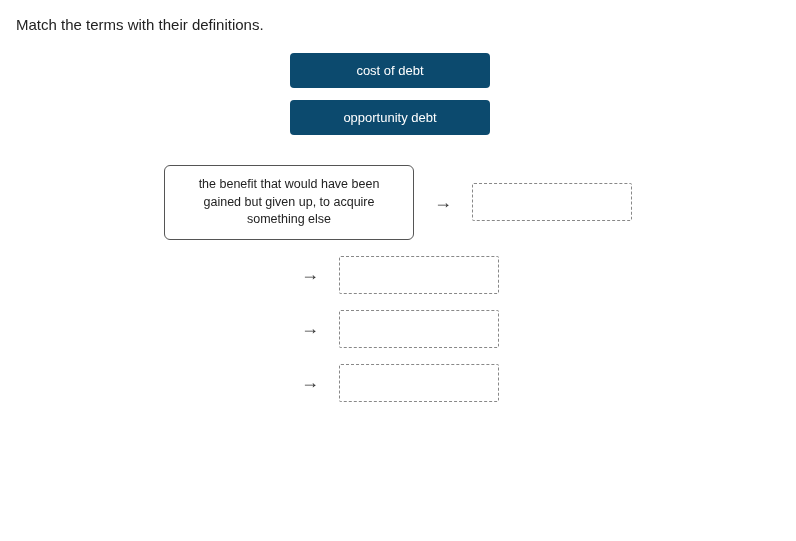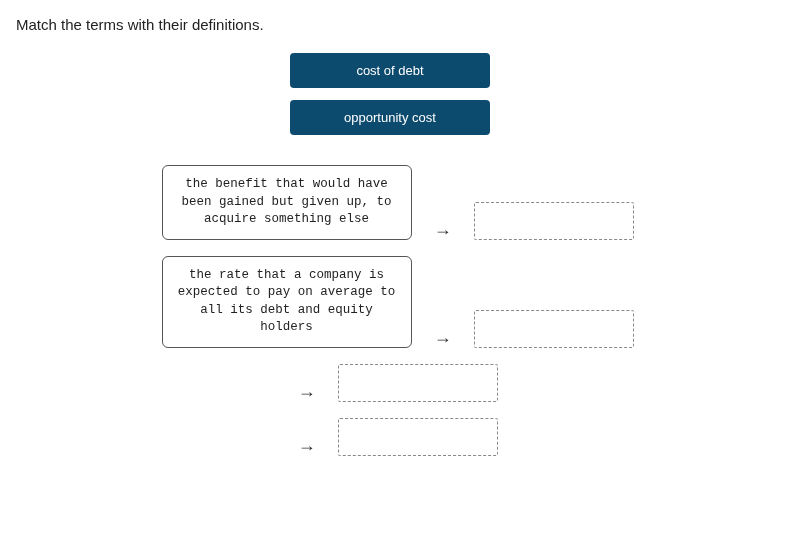--- a/index.html
+++ b/index.html
@@ -41,23 +41,22 @@
     }
     .matching-area {
       display: flex;
       flex-direction: column;
       gap: 16px;
       align-items: center;
     }
     .match-row {
       display: flex;
       flex-direction: row;
-      align-items: flex-end;
-      gap: 22px;
-      font-family: Liberation Mono, monospace;
+      align-items: center;
+      gap: 16px;
     }
     .definition-box {
       border: 1.5px solid #555;
       border-radius: 6px;
       padding: 10px 14px;
       min-width: 230px;
       max-width: 250px;
       text-align: center;
       font-size: 12.5px;
       color: #222;
@@ -80,36 +79,35 @@
     }
   </style>
 </head>
 <body>
 
 <p class="instructions">Match the terms with their definitions.</p>
 
 <div class="terms-area">
   <div class="terms-column">
     <button class="term-btn">cost of debt</button>
-    <button class="term-btn">opportunity cost</button>
+    <button class="term-btn">opportunity debt</button>
   </div>
   <div class="terms-column">
   </div>
 </div>
 
 <div class="matching-area">
 
   <div class="match-row">
     <div class="definition-box">the benefit that would have been gained but given up, to acquire something else</div>
     <div class="arrow">→</div>
     <div class="answer-box"></div>
   </div>
 
   <div class="match-row">
-    <div class="definition-box">the rate that a company is expected to pay on average to all its debt and equity holders</div>
     <div class="arrow">→</div>
     <div class="answer-box"></div>
   </div>
 
   <div class="match-row">
     <div class="arrow">→</div>
     <div class="answer-box"></div>
   </div>
 
   <div class="match-row">

